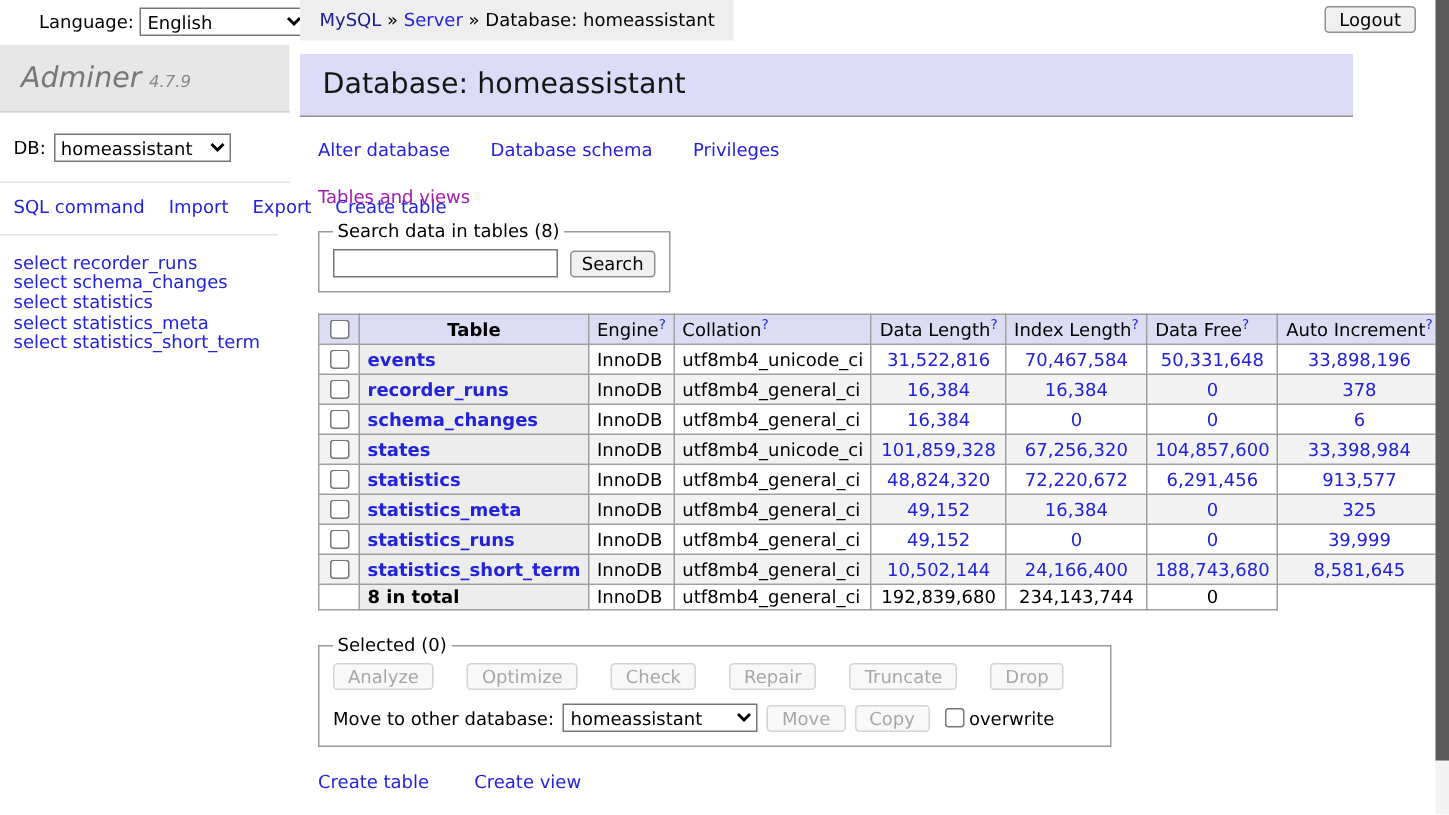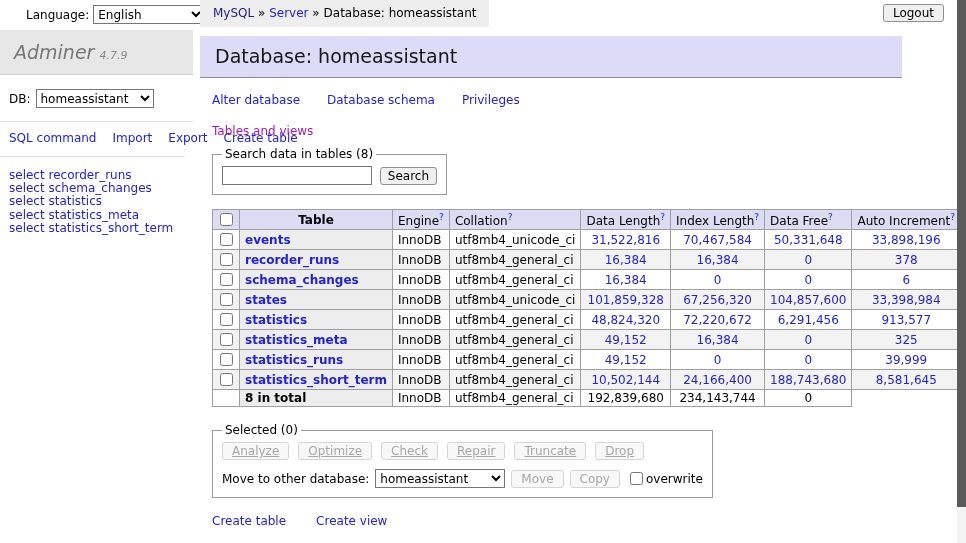--- a/index.html
+++ b/index.html
@@ -55,21 +55,21 @@
   th.name{background:var(--th-bg);text-align:left;}
   th.name a{font-weight:bold;}
   tr.even td{background:var(--even);}
   td.num{text-align:center;}
   td.cb,thead td.cb{text-align:center;padding:0 3px;}
   sup.help{color:var(--link);font-size:9px;}
   tr.total td,tr.total th{color:#000;}
   tr.total th{font-weight:bold;}
   td.nb{border:none;background:#fff !important;}
   
-  .sel-buttons button{margin-right:9px;text-decoration:underline;}
+  .sel-buttons button{margin-right:22px;}
   .move-row{margin-top:9px;display:flex;align-items:center;}
   .move-row select{width:130px;margin:0 6px;}
   .move-row button{margin-right:6px;}
   .move-row label{display:flex;align-items:center;}
   .links-row{margin:16px 0 0;}
   .links-row a{margin-right:30px;}
   .selected-fs{margin-top:16px;}
   
   .scrollbar{position:absolute;right:0;top:0;width:9px;height:543px;background:#f3f3f3;}
   .scroll-thumb{position:absolute;top:0;left:0;width:9px;height:507px;background:#5b5b5b;}

